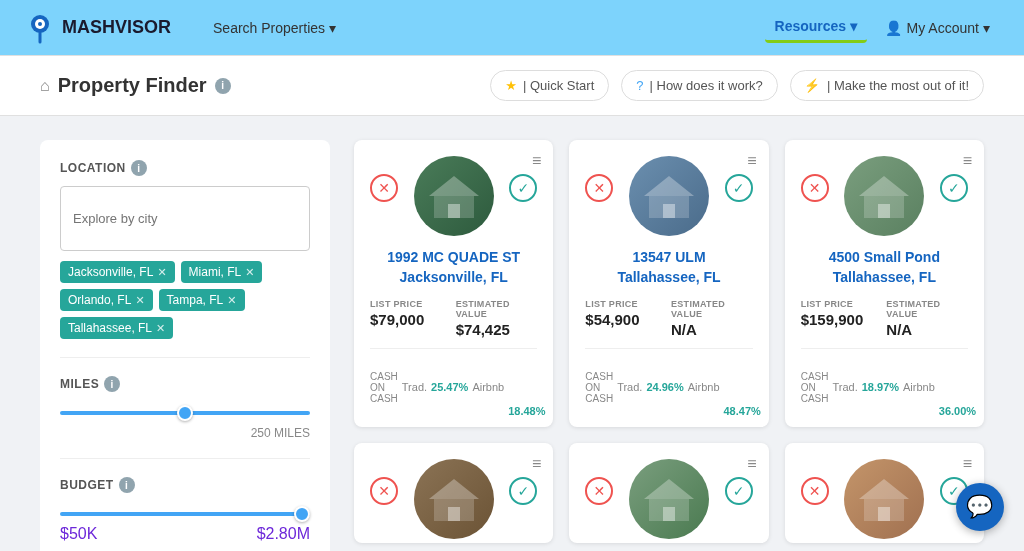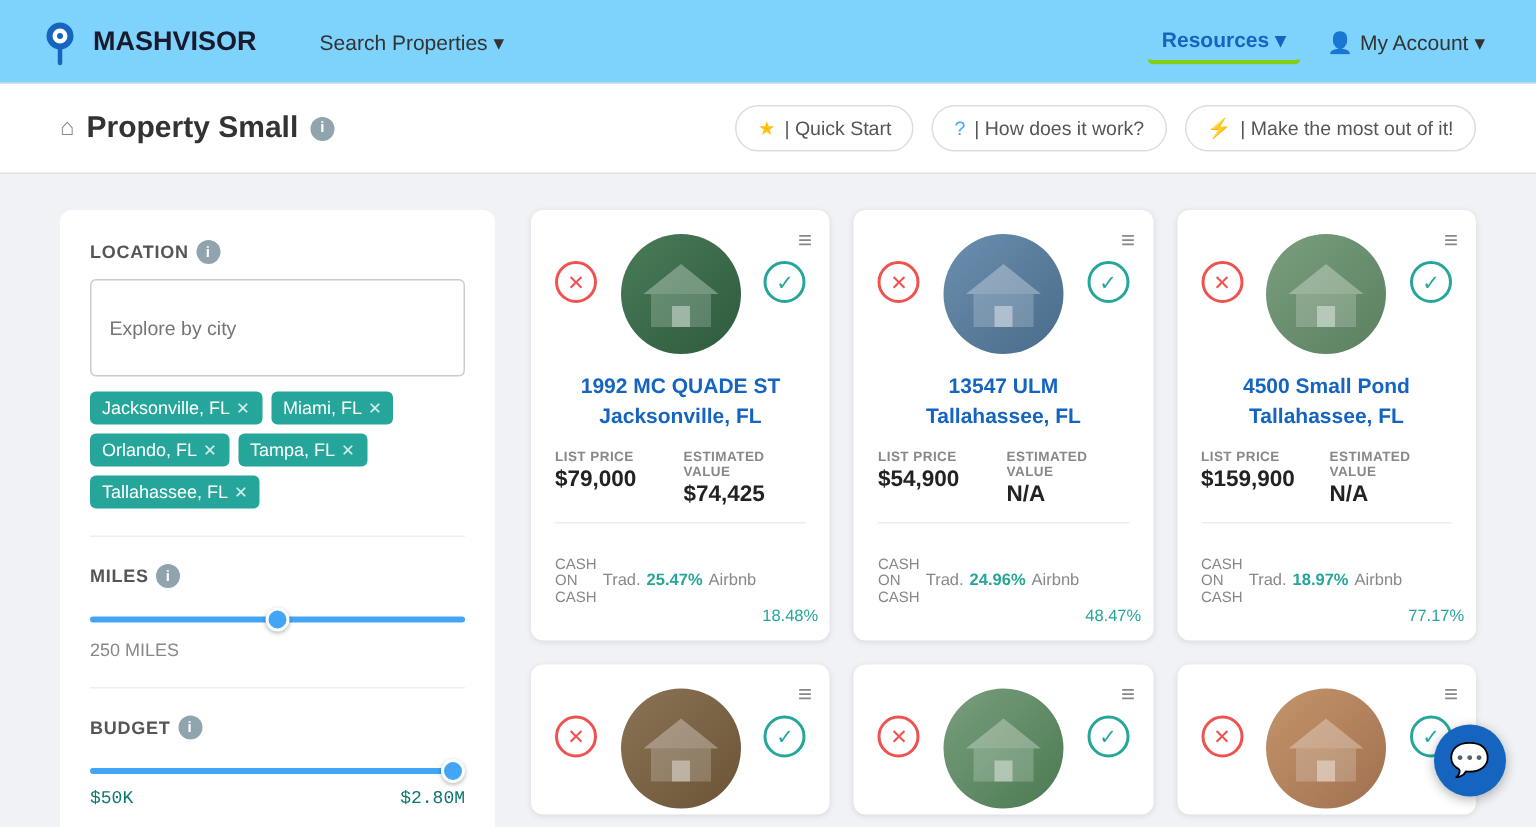--- a/index.html
+++ b/index.html
@@ -179,21 +179,21 @@
     .tag-x {
       cursor: pointer;
       font-size: 11px;
       opacity: 0.8;
     }
 
     .divider { border: none; border-top: 1px solid #eee; margin: 18px 0; }
 
     .miles-label-row {
       display: flex;
-      justify-content: flex-start;
+      justify-content: flex-end;
       align-items: center;
       margin-top: 8px;
     }
     .miles-value { font-size: 12px; color: #888; }
 
     .slider-container { margin-top: 6px; }
     .slider {
       width: 100%;
       appearance: none;
       height: 4px;
@@ -210,21 +210,21 @@
       background: #42a5f5;
       cursor: pointer;
       border: 2px solid #fff;
       box-shadow: 0 1px 3px rgba(0,0,0,0.3);
     }
     .budget-range-row {
       display: flex;
       justify-content: space-between;
       margin-top: 6px;
     }
-    .range-label { font-size: 12px; color: #0f766e; font-family: Liberation Mono, monospace; }
+    .range-label { font-size: 16px; color: #6d28d9; }
 
     
     .property-grid {
       flex: 1;
       display: grid;
       grid-template-columns: repeat(3, 1fr);
       gap: 16px;
       align-content: start;
     }
     .property-card {
@@ -313,21 +313,21 @@
       border-top: 1px solid #eee;
       padding-top: 8px;
       font-size: 11px;
       color: #888;
       display: flex;
       align-items: center;
       gap: 4px;
     }
     .coc-label { font-weight: 400; font-size: 10px; }
     .trad-val { color: #26a69a; font-weight: 600; }
-    .airbnb-val { color: #26a69a; font-weight: 400; margin-top: 48px; }
+    .airbnb-val { color: #26a69a; font-weight: 700; margin-top: 48px; }
 
     
     .chat-widget {
       position: fixed;
       bottom: 20px;
       right: 20px;
       width: 48px;
       height: 48px;
       border-radius: 50%;
       background: #1565c0;
@@ -385,21 +385,21 @@
       <span>👤</span>
       <span>My Account</span>
       <span>▾</span>
     </div>
   </div>
 </nav>
 
 <div class="page-header">
   <div class="page-title-area">
     <span class="home-icon">⌂</span>
-    <h1 class="page-title">Property Small</h1>
+    <h1 class="page-title">Property Finder</h1>
     <span class="info-icon">i</span>
   </div>
   <div class="header-actions">
     <button class="header-btn">
       <span class="btn-star">★</span>
       <span>| Quick Start</span>
     </button>
     <button class="header-btn">
       <span class="btn-question">?</span>
       <span>| How does it work?</span>
@@ -587,21 +587,21 @@
           <div class="price-col">
             <div class="price-heading">ESTIMATED VALUE</div>
             <div class="price-value">N/A</div>
           </div>
         </div>
         <div class="coc-row">
           <span class="coc-label">CASH ON CASH</span>
           <span>Trad.</span>
           <span class="trad-val">18.97%</span>
           <span>Airbnb</span>
-          <span class="airbnb-val">77.17%</span>
+          <span class="airbnb-val">36.00%</span>
         </div>
       </div>
     </div>
 
     <div class="property-card" style="height:100px; overflow:hidden;">
       <div class="card-top">
         <span class="card-menu-btn">≡</span>
         <div class="card-dislike-btn">✕</div>
         <div class="img-circle house4">
           <svg width="60" height="50" viewBox="0 0 60 50" fill="none">

